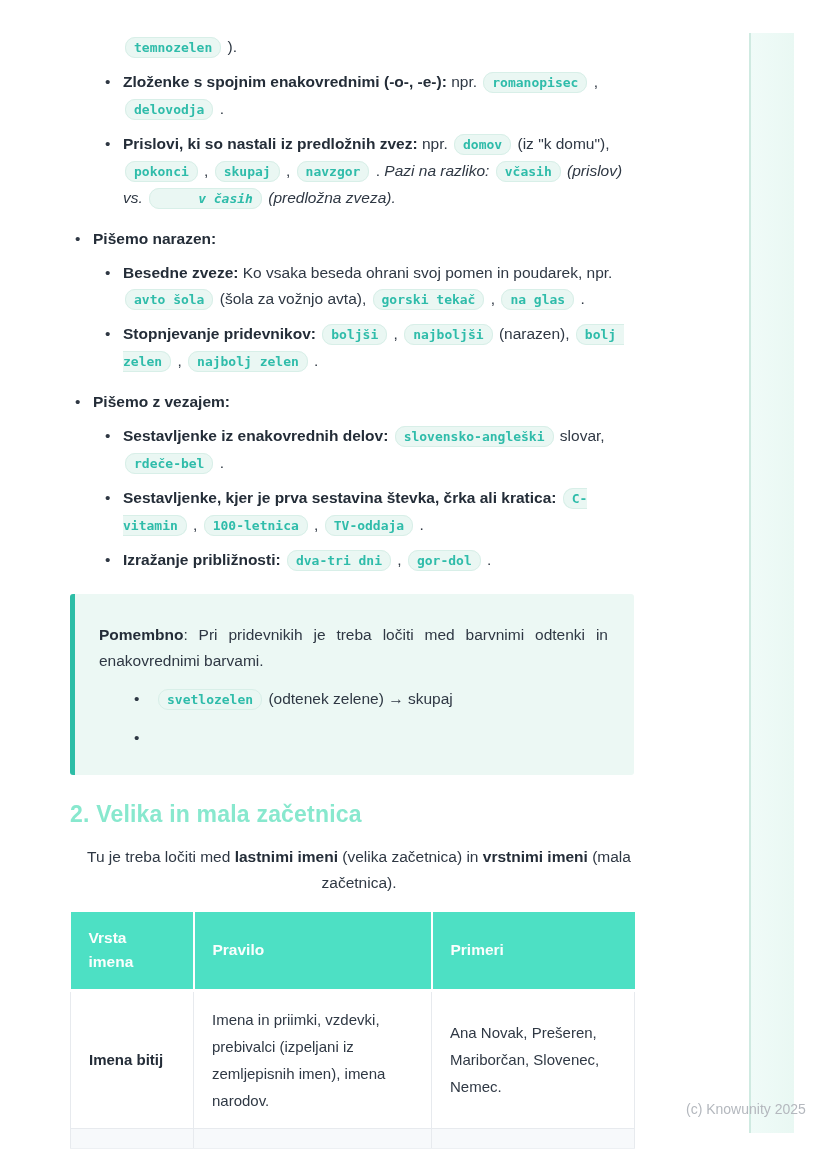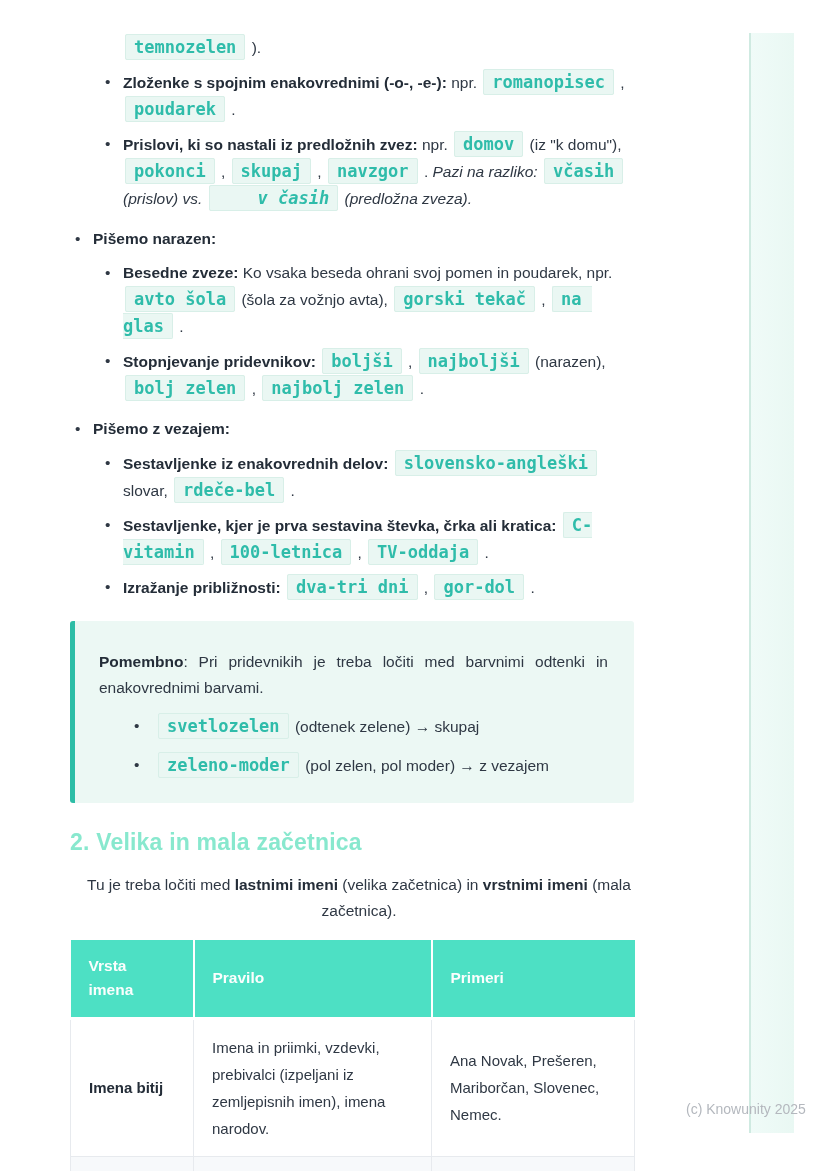--- a/index.html
+++ b/index.html
@@ -24,22 +24,22 @@
   .li { display:flex; line-height:26px; margin-bottom:8px; }
   .li .marker { flex:none; width:18px; }
   .li.l1 { padding-left:5px; margin-top:14px; }
   .li.l2 { padding-left:35px; }
   .li-content { flex:1; min-width:0; }
   .seg-bold { font-weight:700; color:#242d38; }
   .seg-italic { font-style:italic; }
 
   .chip {
     font-family:"DejaVu Sans Mono", monospace;
-    font-size:17px; font-weight:600; color:#2fbcaa;
-    background:#eaf7f3; border:1px solid #d8efe8; border-radius:2px;
+    font-size:13px; font-weight:600; color:#2fbcaa;
+    background:#eaf7f3; border:1px solid #d8efe8; border-radius:10px;
     padding:2px 8px; margin:0 2px; white-space:pre-wrap;
   }
   .chip-italic { font-style:italic;padding-left:48px; }
 
   
   .callout {
     margin-top:20px; background:#ecf8f4; border-left:5px solid #2dbda6;
     border-radius:3px; padding:28px 26px 24px 24px;
   }
   .callout-para { margin:0; line-height:26px; text-align:justify; }
@@ -84,21 +84,21 @@
   <div class="side-strip"></div>
 
   <div class="content">
     <div id="doc-list">
         <div class="li l2">
           <span class="marker"></span>
           <span class="li-content"><span class="chip">temnozelen</span><span class="seg-text"> ).</span></span>
         </div>
         <div class="li l2">
           <span class="marker">•</span>
-          <span class="li-content"><span class="seg-bold">Zloženke s spojnim enakovrednimi (-o-, -e-):</span><span class="seg-text"> npr. </span><span class="chip">romanopisec</span><span class="seg-text"> , </span><span class="chip">poudarek</span><span class="seg-text"> .</span></span>
+          <span class="li-content"><span class="seg-bold">Zloženke s spojnim enakovrednimi (-o-, -e-):</span><span class="seg-text"> npr. </span><span class="chip">romanopisec</span><span class="seg-text"> , </span><span class="chip">delovodja</span><span class="seg-text"> .</span></span>
         </div>
         <div class="li l2">
           <span class="marker">•</span>
           <span class="li-content"><span class="seg-bold">Prislovi, ki so nastali iz predložnih zvez:</span><span class="seg-text"> npr. </span><span class="chip">domov</span><span class="seg-text"> (iz "k domu"), </span><span class="chip">pokonci</span><span class="seg-text"> , </span><span class="chip">skupaj</span><span class="seg-text"> , </span><span class="chip">navzgor</span><span class="seg-text"> . </span><span class="seg-italic">Pazi na razliko: </span><span class="chip">včasih</span><span class="seg-italic"> (prislov) vs. </span><span class="chip chip-italic">v časih</span><span class="seg-italic"> (predložna zveza).</span></span>
         </div>
         <div class="li l1">
           <span class="marker">•</span>
           <span class="li-content"><span class="seg-bold">Pišemo narazen:</span></span>
         </div>
         <div class="li l2">
@@ -129,21 +129,20 @@
 
     <div class="callout">
       <p class="callout-para" id="callout-para"><span class="seg-bold">Pomembno</span><span class="seg-text">: Pri pridevnikih je treba ločiti med barvnimi odtenki in enakovrednimi barvami.</span></p>
       <div id="callout-list">
           <div class="li l2">
             <span class="marker">•</span>
             <span class="li-content"><span class="chip">svetlozelen</span><span class="seg-text"> (odtenek zelene) → skupaj</span></span>
           </div>
           <div class="li l2">
             <span class="marker">•</span>
-            <span class="li-content"><span class="chip">zeleno-moder</span><span class="seg-text"> (pol zelen, pol moder) → z vezajem</span></span>
           </div>
         </div>
     </div>
 
     <h2 class="section-heading">2. Velika in mala začetnica</h2>
 
     <p class="intro" id="intro-para"><span class="seg-text">Tu je treba ločiti med </span><span class="seg-bold">lastnimi imeni</span><span class="seg-text"> (velika začetnica) in </span><span class="seg-bold">vrstnimi imeni</span><span class="seg-text"> (mala začetnica).</span></p>
 
     <table class="grammar">
       <colgroup>

